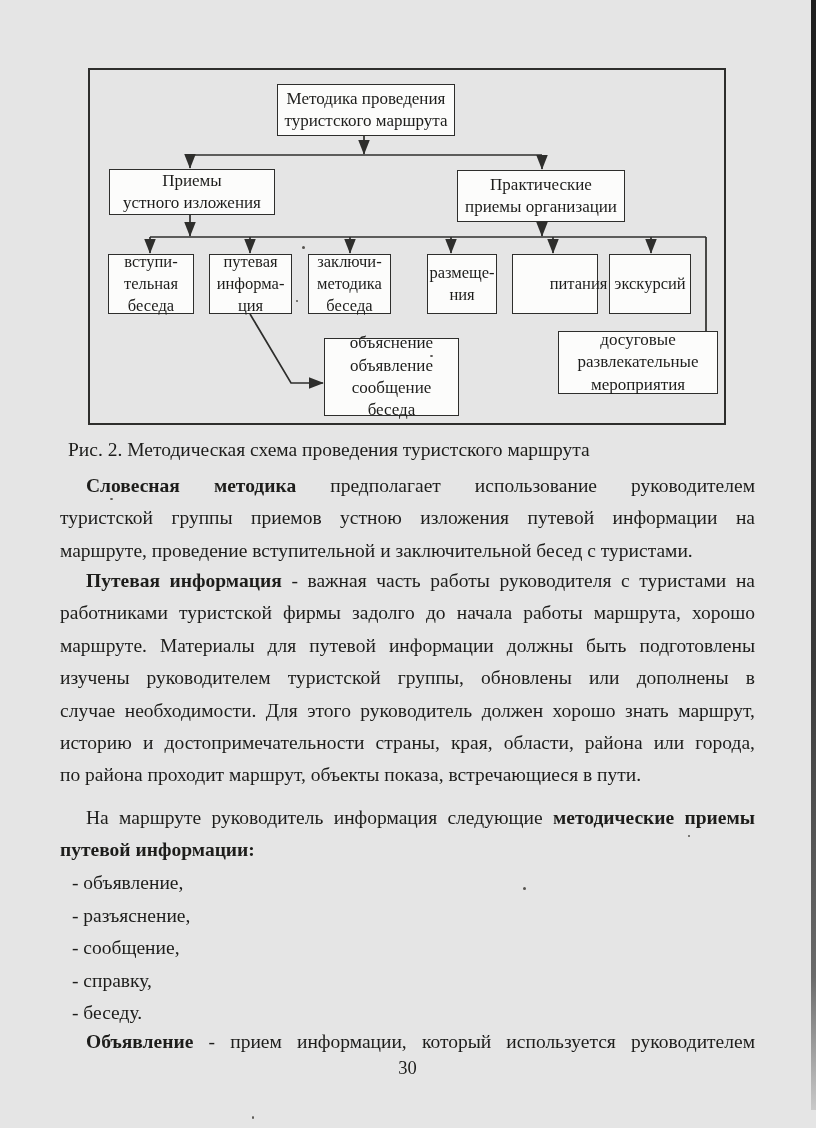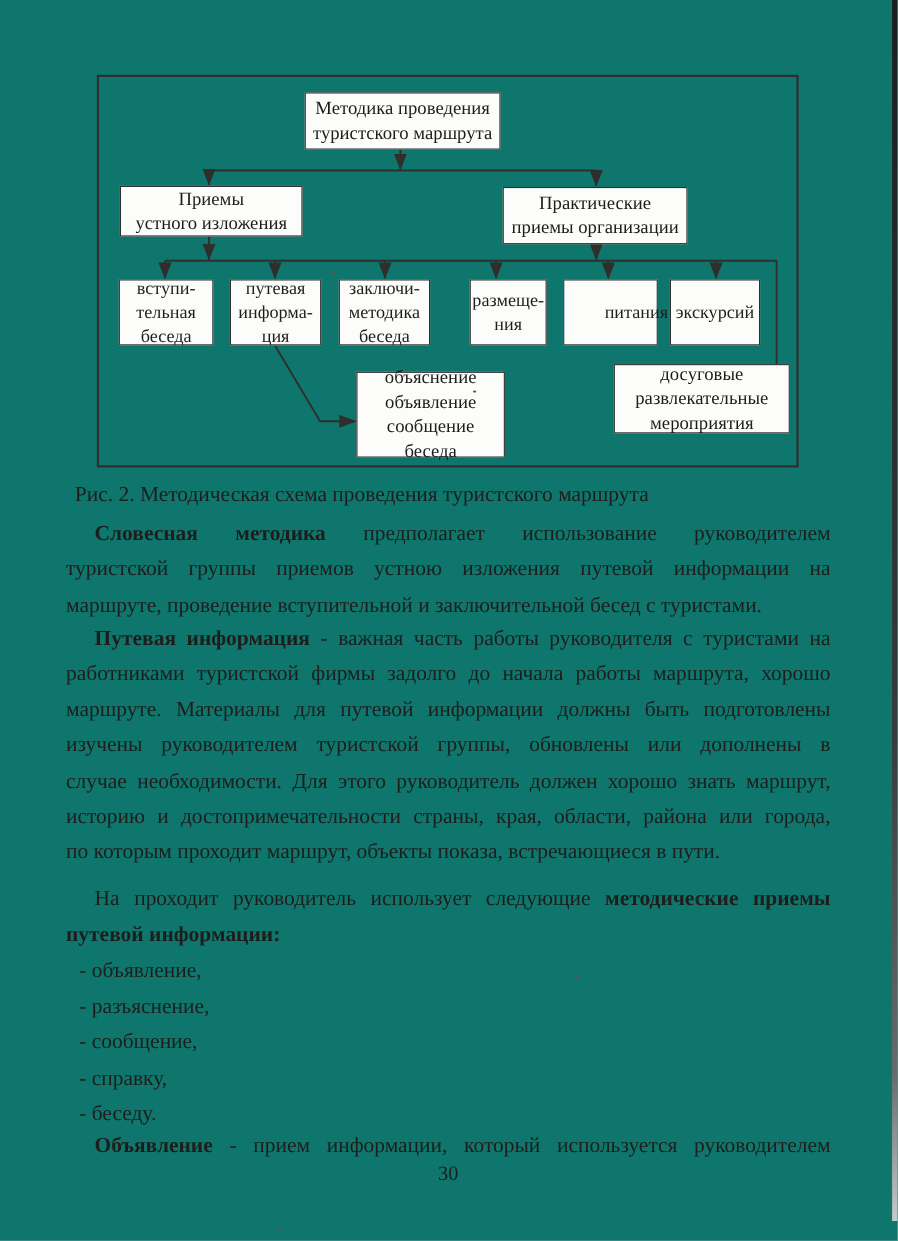--- a/index.html
+++ b/index.html
@@ -1,19 +1,19 @@
 <!DOCTYPE html>
 <html><head>
 <meta charset="utf-8">
 <style>
   html,body{margin:0;padding:0;}
   .page{
     position:relative;
     width:816px;height:1128px;
-    background:#0f766e;
+    background:#e5e5e5;
     font-family:"Liberation Serif","DejaVu Serif",serif;
     color:#1d1d1b;
     overflow:hidden;
   }
   
   .figure{
     position:absolute;left:88px;top:68px;width:638px;height:357px;
     border:2px solid #2e2e2c;box-sizing:border-box;background:transparent;
   }
   .fbox{
@@ -141,26 +141,26 @@
 
   <div class="para p2">
     <div class="ln j ind">
       <span class="b">Путевая информация</span><span> - важная часть работы руководителя с туристами на</span>
     </div>
     <div class="ln j">работниками туристской фирмы задолго до начала работы маршрута, хорошо</div>
     <div class="ln j">маршруте. Материалы для путевой информации должны быть подготовлены</div>
     <div class="ln j">изучены руководителем туристской группы, обновлены или дополнены в</div>
     <div class="ln j">случае необходимости. Для этого руководитель должен хорошо знать маршрут,</div>
     <div class="ln j">историю и достопримечательности страны, края, области, района или города,</div>
-    <div class="ln l">по которым проходит маршрут, объекты показа, встречающиеся в пути.</div>
+    <div class="ln l">по района проходит маршрут, объекты показа, встречающиеся в пути.</div>
   </div>
 
   <div class="para p3">
     <div class="ln j ind">
-      <span>На проходит руководитель использует следующие </span><span class="b">методические приемы</span>
+      <span>На маршруте руководитель информация следующие </span><span class="b">методические приемы</span>
     </div>
     <div class="ln l b">путевой информации:</div>
   </div>
 
   <div class="para list">
     <div class="ln l ind-sm">- объявление,</div>
     <div class="ln l ind-sm">- разъяснение,</div>
     <div class="ln l ind-sm">- сообщение,</div>
     <div class="ln l ind-sm">- справку,</div>
     <div class="ln l ind-sm">- беседу.</div>

